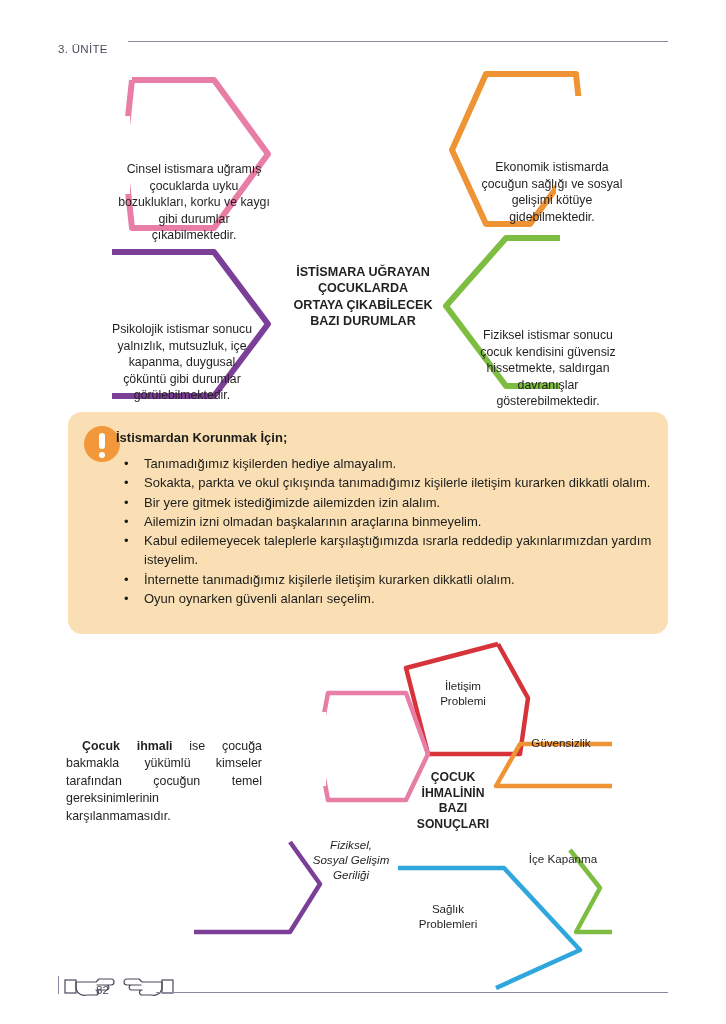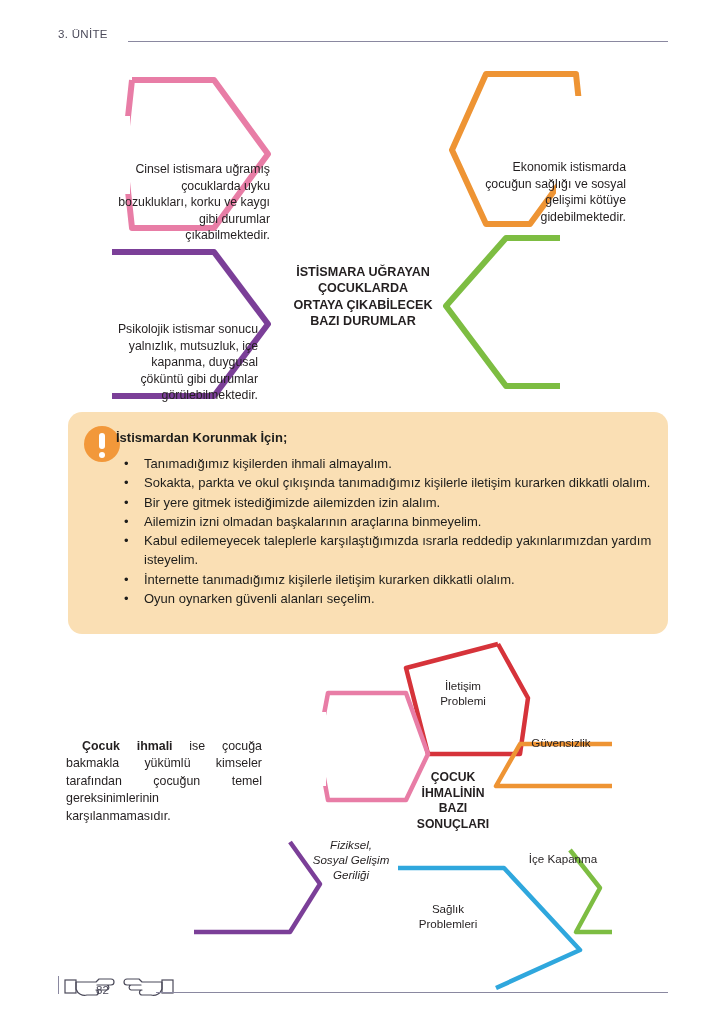--- a/index.html
+++ b/index.html
@@ -8,33 +8,33 @@
     background: #ffffff;
     font-family: "Liberation Sans", sans-serif;
     color: #231f20;
     overflow: hidden;
   }
   .page { position: relative; width: 726px; height: 1024px; }
 
   
   .header { position: absolute; left: 0; top: 28px; width: 726px; height: 26px; }
   .header-label {
-    position: absolute; left: 58px; top: 0;
+    position: absolute; left: 58px; top: 15px;
     font-size: 11.5px; letter-spacing: .3px; color: #4b4a5a;
   }
   .header-rule {
     position: absolute; left: 128px; top: 13px; width: 540px; height: 1px;
     background: #8a88a0;
   }
 
   
   .hexdiagram { position: absolute; left: 0; top: 56px; width: 726px; height: 345px; }
   .hexdiagram svg { display: block; }
   .hexlabel {
-    position: absolute; text-align: right; font-size: 12.3px; line-height: 16.6px;
+    position: absolute; text-align: center; font-size: 12.3px; line-height: 16.6px;
     color: #231f20;
   }
   .hex-tl { left: 118px; top: 105px; width: 152px; }
   .hex-tr { left: 478px; top: 103px; width: 148px; }
   .hex-bl { left: 106px; top: 265px; width: 152px; }
   .hex-br { left: 472px; top: 271px; width: 152px; }
   .hex-center {
     position: absolute; left: 268px; top: 208px; width: 190px;
     text-align: center; font-size: 12.6px; line-height: 16.4px;
     font-weight: bold; color: #231f20;
@@ -137,31 +137,32 @@
       <path d="M112 196 H214 L268 268 L214 340 H112" stroke="#7b3f98" stroke-width="6" fill="none" stroke-linejoin="round"></path>
 
       <path d="M612 182 H506 L446 250 L506 330 H612" stroke="#7dbd42" stroke-width="6" fill="none" stroke-linejoin="round"></path>
       <rect x="560" y="160" width="70" height="40" fill="#ffffff"></rect>
       <rect x="560" y="312" width="70" height="40" fill="#ffffff"></rect>
     </svg>
 
     <div class="hexlabel hex-tl">Cinsel istismara uğramış çocuklarda uyku bozuklukları, korku ve kaygı gibi durumlar çıkabilmektedir.</div>
     <div class="hexlabel hex-tr">Ekonomik istismarda çocuğun sağlığı ve sosyal gelişimi kötüye gidebilmektedir.</div>
     <div class="hexlabel hex-bl">Psikolojik istismar sonucu yalnızlık, mutsuzluk, içe kapanma, duygusal çöküntü gibi durumlar görülebilmektedir.</div>
+    <div class="hexlabel hex-br">Fiziksel istismar sonucu çocuk kendisini güvensiz hissetmekte, saldırgan davranışlar gösterebilmektedir.</div>
     <div class="hex-center">İSTİSMARA UĞRAYAN<br>ÇOCUKLARDA<br>ORTAYA ÇIKABİLECEK<br>BAZI DURUMLAR</div>
   </div>
 
   <div class="advice">
     <div class="advice-icon">
       <span class="bang"></span>
       <span class="dot"></span>
     </div>
     <div class="advice-title">İstismardan Korunmak İçin;</div>
     <div class="advice-list">
-        <div class="advice-item">Tanımadığımız kişilerden ihmali almayalım.</div>
+        <div class="advice-item">Tanımadığımız kişilerden hediye almayalım.</div>
         <div class="advice-item">Sokakta, parkta ve okul çıkışında tanımadığımız kişilerle iletişim kurarken dikkatli olalım.</div>
         <div class="advice-item">Bir yere gitmek istediğimizde ailemizden izin alalım.</div>
         <div class="advice-item">Ailemizin izni olmadan başkalarının araçlarına binmeyelim.</div>
         <div class="advice-item">Kabul edilemeyecek taleplerle karşılaştığımızda ısrarla reddedip yakınlarımızdan yardım isteyelim.</div>
         <div class="advice-item">İnternette tanımadığımız kişilerle iletişim kurarken dikkatli olalım.</div>
         <div class="advice-item">Oyun oynarken güvenli alanları seçelim.</div>
       </div>
   </div>
 
   <div class="ihmal-para">

